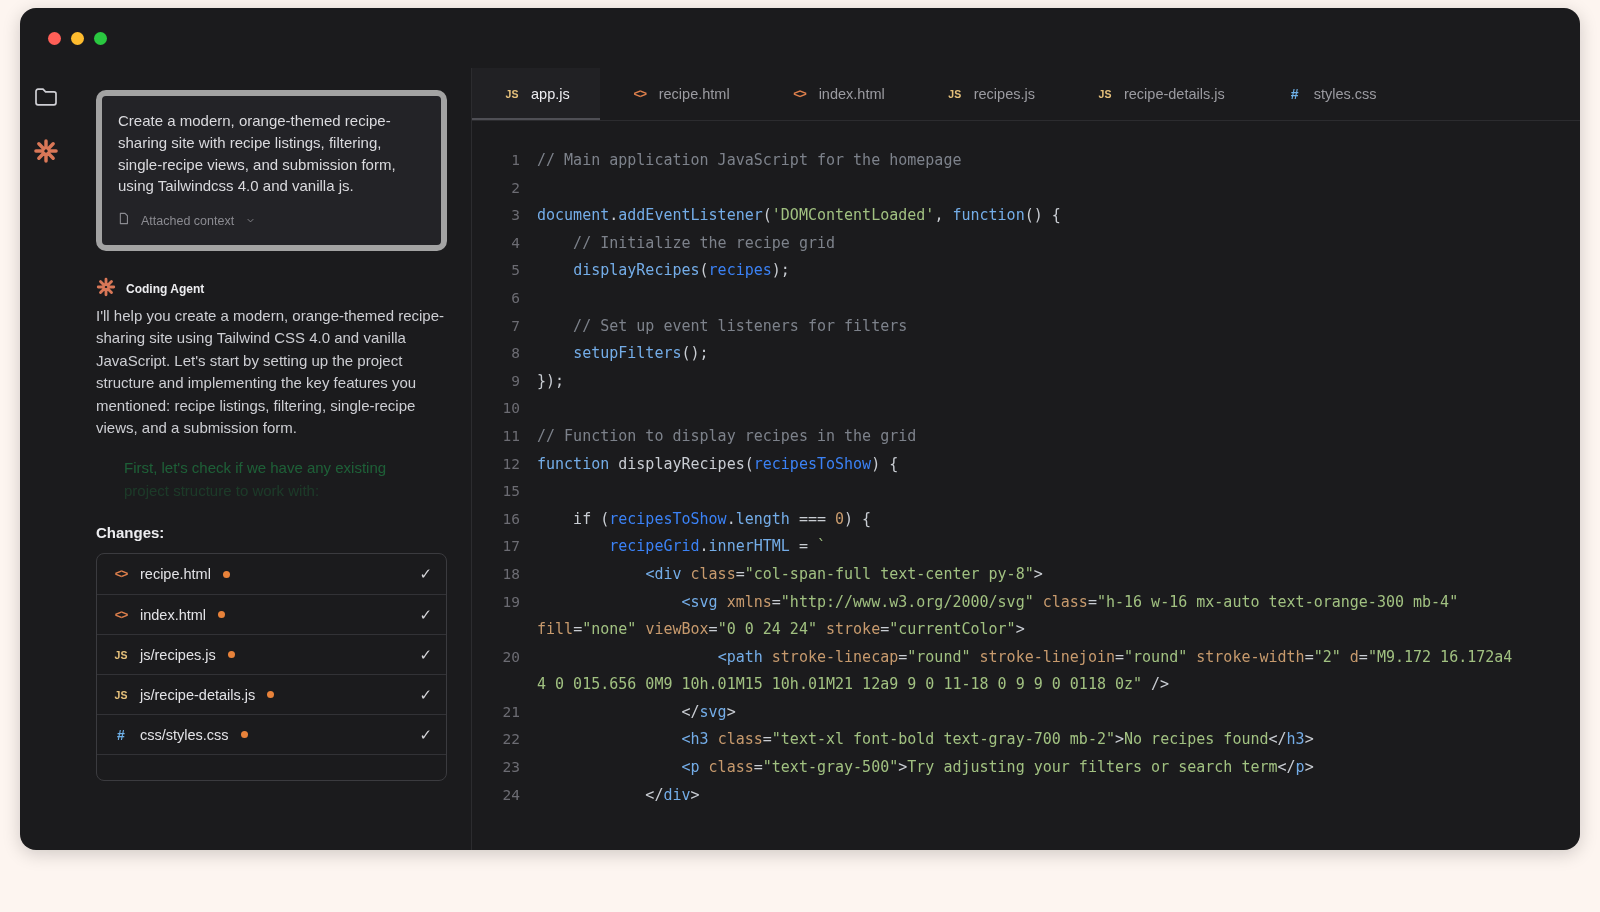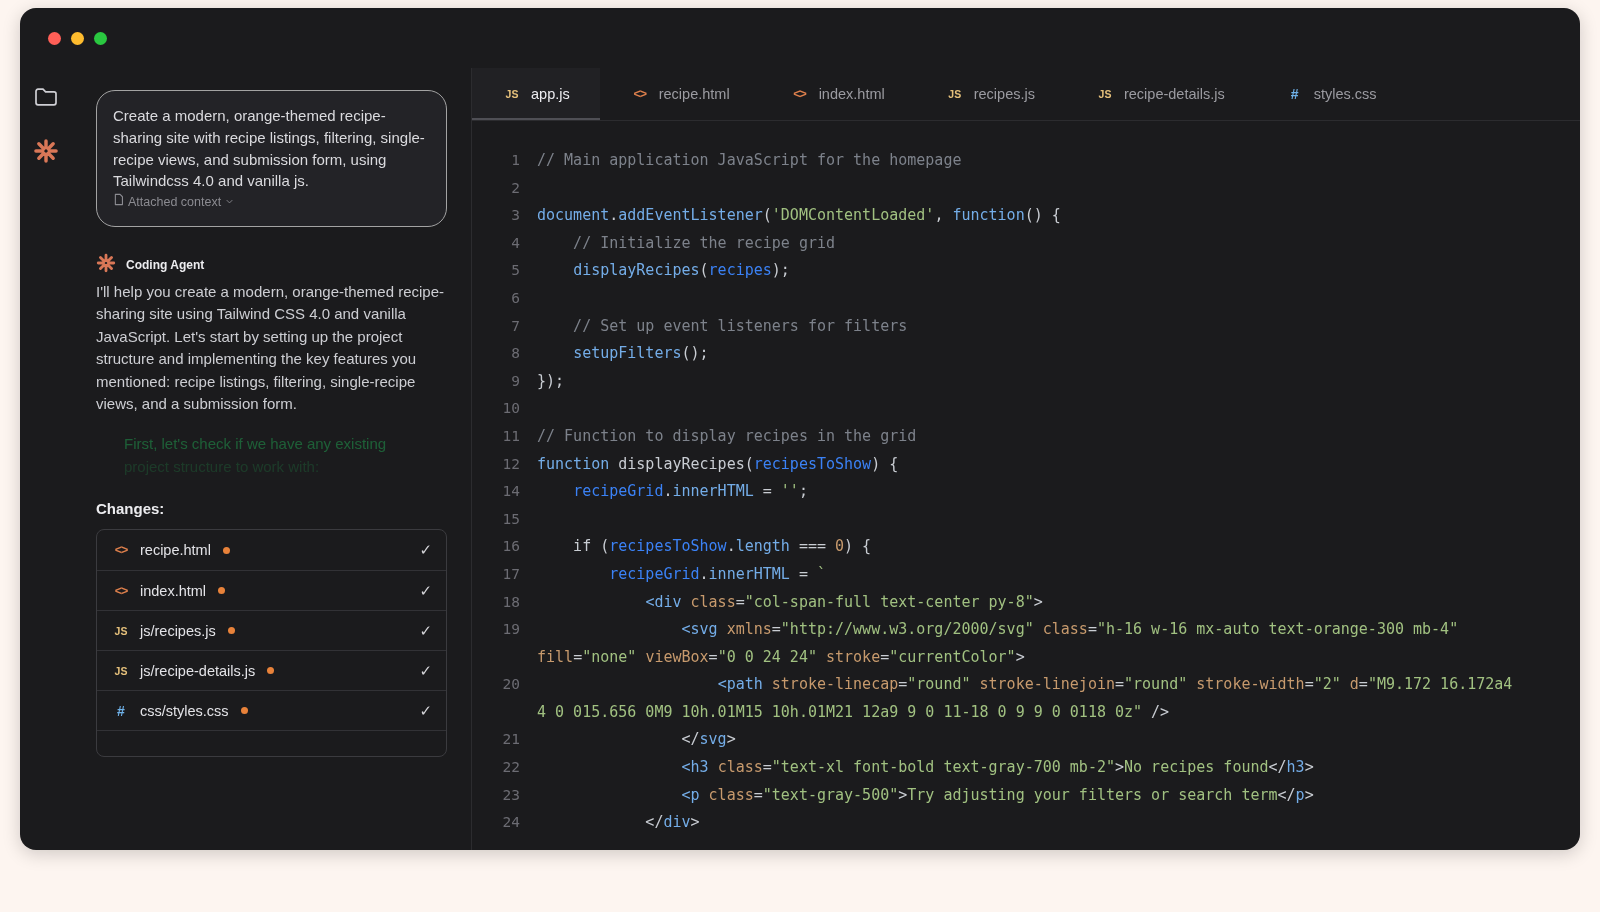--- a/index.html
+++ b/index.html
@@ -30,22 +30,22 @@
   .rail { width: 52px; flex: none; display: flex; flex-direction: column; align-items: center; padding-top: 16px; gap: 24px; }
   .rail .railbtn { width: 30px; height: 30px; display: flex; align-items: center; justify-content: center; }
 
   
   .chat { width: 400px; flex: none; border-right: 1px solid #2c2c2f; display: flex; flex-direction: column; min-height: 0; }
   .chat-header { height: 53px; flex: none; border-bottom: 1px solid #2c2c2f; display: flex; align-items: center; justify-content: space-between; padding: 0 20px 0 14px; }
   .chats-back { display: flex; align-items: center; gap: 7px; color: #e8e8eb; font-size: 15px; font-weight: 700; cursor: default; }
   .newchat { display: flex; align-items: center; gap: 9px; color: #e4e4e8; font-size: 15px; font-weight: 700; }
   .chat-body { flex: 1; min-height: 0; overflow: hidden; padding: 22px 24px 0 24px; }
 
-  .user-card { border: 1px solid #a3a3a3; background: #232327; border-radius: 19px; padding: 14px 16px 12px 16px; color: #dadade; font-size: 15px; line-height: 21.8px; }
-  .attached { display: flex; align-items: flex-start; gap: 4px; color: #8b8b91; font-size: 12.5px; }
+  .user-card { border: 6px solid #a3a3a3; background: #232327; border-radius: 10px; padding: 14px 16px 12px 16px; color: #dadade; font-size: 15px; line-height: 21.8px; }
+  .attached { margin-top: 14px; display: flex; align-items: flex-start; gap: 12px; color: #8b8b91; font-size: 12.5px; }
 
   .agent-head { display: flex; align-items: center; gap: 10px; margin-top: 26px; }
   .agent-name { color: #ededf0; font-size: 12px; font-weight: 700; }
   .agent-msg { margin-top: 4px; color: #cdced3; font-size: 15px; line-height: 22.4px; }
   .faded { margin-top: 18px; font-size: 15px; line-height: 22.4px; color: #22c55e; margin-left: 28px; }
   .faded .l1 { opacity: .40; }
   .faded .l2 { opacity: .18; }
 
   .changes-label { margin-top: 22px; color: #ededf0; font-size: 15px; font-weight: 700; }
   .file-list { margin-top: 12px; border: 1px solid #3b3b3f; border-radius: 8px; overflow: hidden; }
@@ -217,21 +217,20 @@
           <div class="crow"><div class="num">3</div><div class="cline"><span class="tk-b">document</span><span class="tk-w">.</span><span class="tk-b">addEventListener</span><span class="tk-w">(</span><span class="tk-g">'DOMContentLoaded'</span><span class="tk-w">, </span><span class="tk-b">function</span><span class="tk-w">() {</span></div></div>
           <div class="crow"><div class="num">4</div><div class="cline"><span class="tk-c">    // Initialize the recipe grid</span></div></div>
           <div class="crow"><div class="num">5</div><div class="cline"><span class="tk-w">    </span><span class="tk-b">displayRecipes</span><span class="tk-w">(</span><span class="tk-cy">recipes</span><span class="tk-w">);</span></div></div>
           <div class="crow"><div class="num">6</div><div class="cline"></div></div>
           <div class="crow"><div class="num">7</div><div class="cline"><span class="tk-c">    // Set up event listeners for filters</span></div></div>
           <div class="crow"><div class="num">8</div><div class="cline"><span class="tk-w">    </span><span class="tk-b">setupFilters</span><span class="tk-w">();</span></div></div>
           <div class="crow"><div class="num">9</div><div class="cline"><span class="tk-w">});</span></div></div>
           <div class="crow"><div class="num">10</div><div class="cline"></div></div>
           <div class="crow"><div class="num">11</div><div class="cline"><span class="tk-c">// Function to display recipes in the grid</span></div></div>
           <div class="crow"><div class="num">12</div><div class="cline"><span class="tk-b">function</span><span class="tk-w"> displayRecipes(</span><span class="tk-cy">recipesToShow</span><span class="tk-w">) {</span></div></div>
-          <div class="crow"><div class="num">14</div><div class="cline"><span class="tk-w">    </span><span class="tk-cy">recipeGrid</span><span class="tk-w">.</span><span class="tk-b">innerHTML</span><span class="tk-w"> = </span><span class="tk-g">''</span><span class="tk-w">;</span></div></div>
           <div class="crow"><div class="num">15</div><div class="cline"></div></div>
           <div class="crow"><div class="num">16</div><div class="cline"><span class="tk-w">    if (</span><span class="tk-cy">recipesToShow</span><span class="tk-w">.</span><span class="tk-b">length</span><span class="tk-w"> === </span><span class="tk-o">0</span><span class="tk-w">) {</span></div></div>
           <div class="crow"><div class="num">17</div><div class="cline"><span class="tk-w">        </span><span class="tk-cy">recipeGrid</span><span class="tk-w">.</span><span class="tk-b">innerHTML</span><span class="tk-w"> = </span><span class="tk-g">`</span></div></div>
           <div class="crow"><div class="num">18</div><div class="cline"><span class="tk-w">            </span><span class="tk-b">&lt;div</span><span class="tk-w"> </span><span class="tk-o">class</span><span class="tk-w">=</span><span class="tk-g">"col-span-full text-center py-8"</span><span class="tk-w">&gt;</span></div></div>
           <div class="crow"><div class="num">19</div><div class="cline"><span class="tk-w">                </span><span class="tk-b">&lt;svg</span><span class="tk-w"> </span><span class="tk-o">xmlns</span><span class="tk-w">=</span><span class="tk-g">"http://www.w3.org/2000/svg"</span><span class="tk-w"> </span><span class="tk-o">class</span><span class="tk-w">=</span><span class="tk-g">"h-16 w-16 mx-auto text-orange-300 mb-4"</span></div></div>
           <div class="crow"><div class="num"></div><div class="cline"><span class="tk-o">fill</span><span class="tk-w">=</span><span class="tk-g">"none"</span><span class="tk-w"> </span><span class="tk-o">viewBox</span><span class="tk-w">=</span><span class="tk-g">"0 0 24 24"</span><span class="tk-w"> </span><span class="tk-o">stroke</span><span class="tk-w">=</span><span class="tk-g">"currentColor"</span><span class="tk-w">&gt;</span></div></div>
           <div class="crow"><div class="num">20</div><div class="cline"><span class="tk-w">                    </span><span class="tk-b">&lt;path</span><span class="tk-w"> </span><span class="tk-o">stroke-linecap</span><span class="tk-w">=</span><span class="tk-g">"round"</span><span class="tk-w"> </span><span class="tk-o">stroke-linejoin</span><span class="tk-w">=</span><span class="tk-g">"round"</span><span class="tk-w"> </span><span class="tk-o">stroke-width</span><span class="tk-w">=</span><span class="tk-g">"2"</span><span class="tk-w"> </span><span class="tk-o">d</span><span class="tk-w">=</span><span class="tk-g">"M9.172 16.172a4</span></div></div>
           <div class="crow"><div class="num"></div><div class="cline"><span class="tk-g">4 0 015.656 0M9 10h.01M15 10h.01M21 12a9 9 0 11-18 0 9 9 0 0118 0z"</span><span class="tk-w"> /&gt;</span></div></div>
           <div class="crow"><div class="num">21</div><div class="cline"><span class="tk-w">                &lt;/</span><span class="tk-b">svg</span><span class="tk-w">&gt;</span></div></div>
           <div class="crow"><div class="num">22</div><div class="cline"><span class="tk-w">                </span><span class="tk-b">&lt;h3</span><span class="tk-w"> </span><span class="tk-o">class</span><span class="tk-w">=</span><span class="tk-g">"text-xl font-bold text-gray-700 mb-2"</span><span class="tk-w">&gt;</span><span class="tk-g">No recipes found</span><span class="tk-w">&lt;/</span><span class="tk-b">h3</span><span class="tk-w">&gt;</span></div></div>

